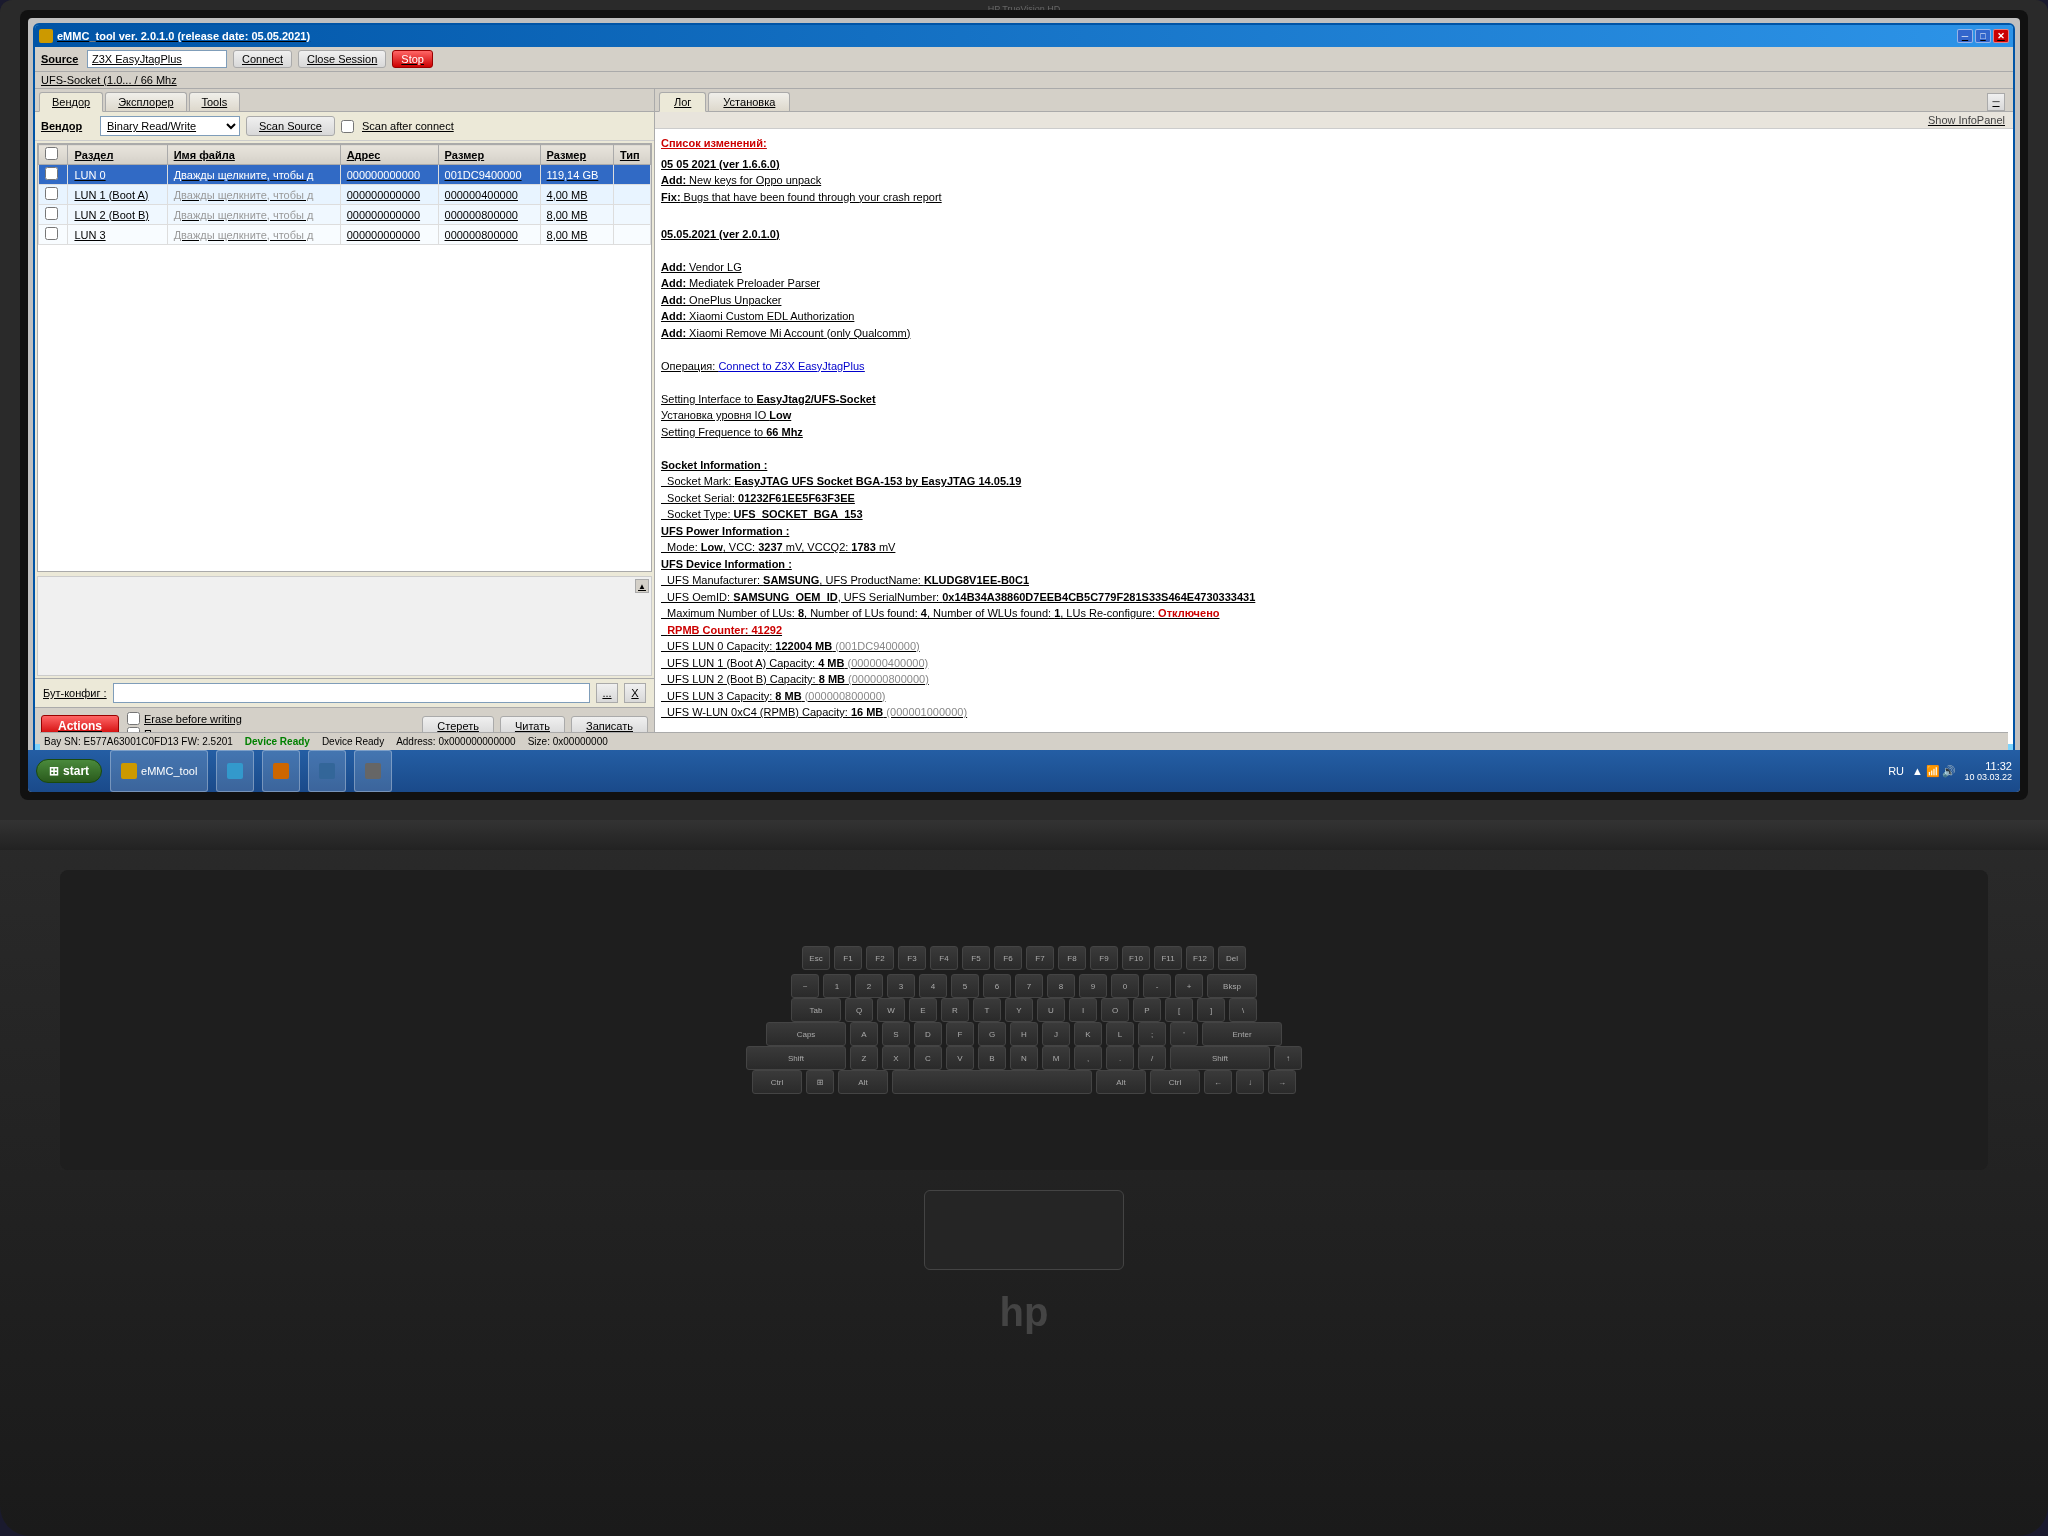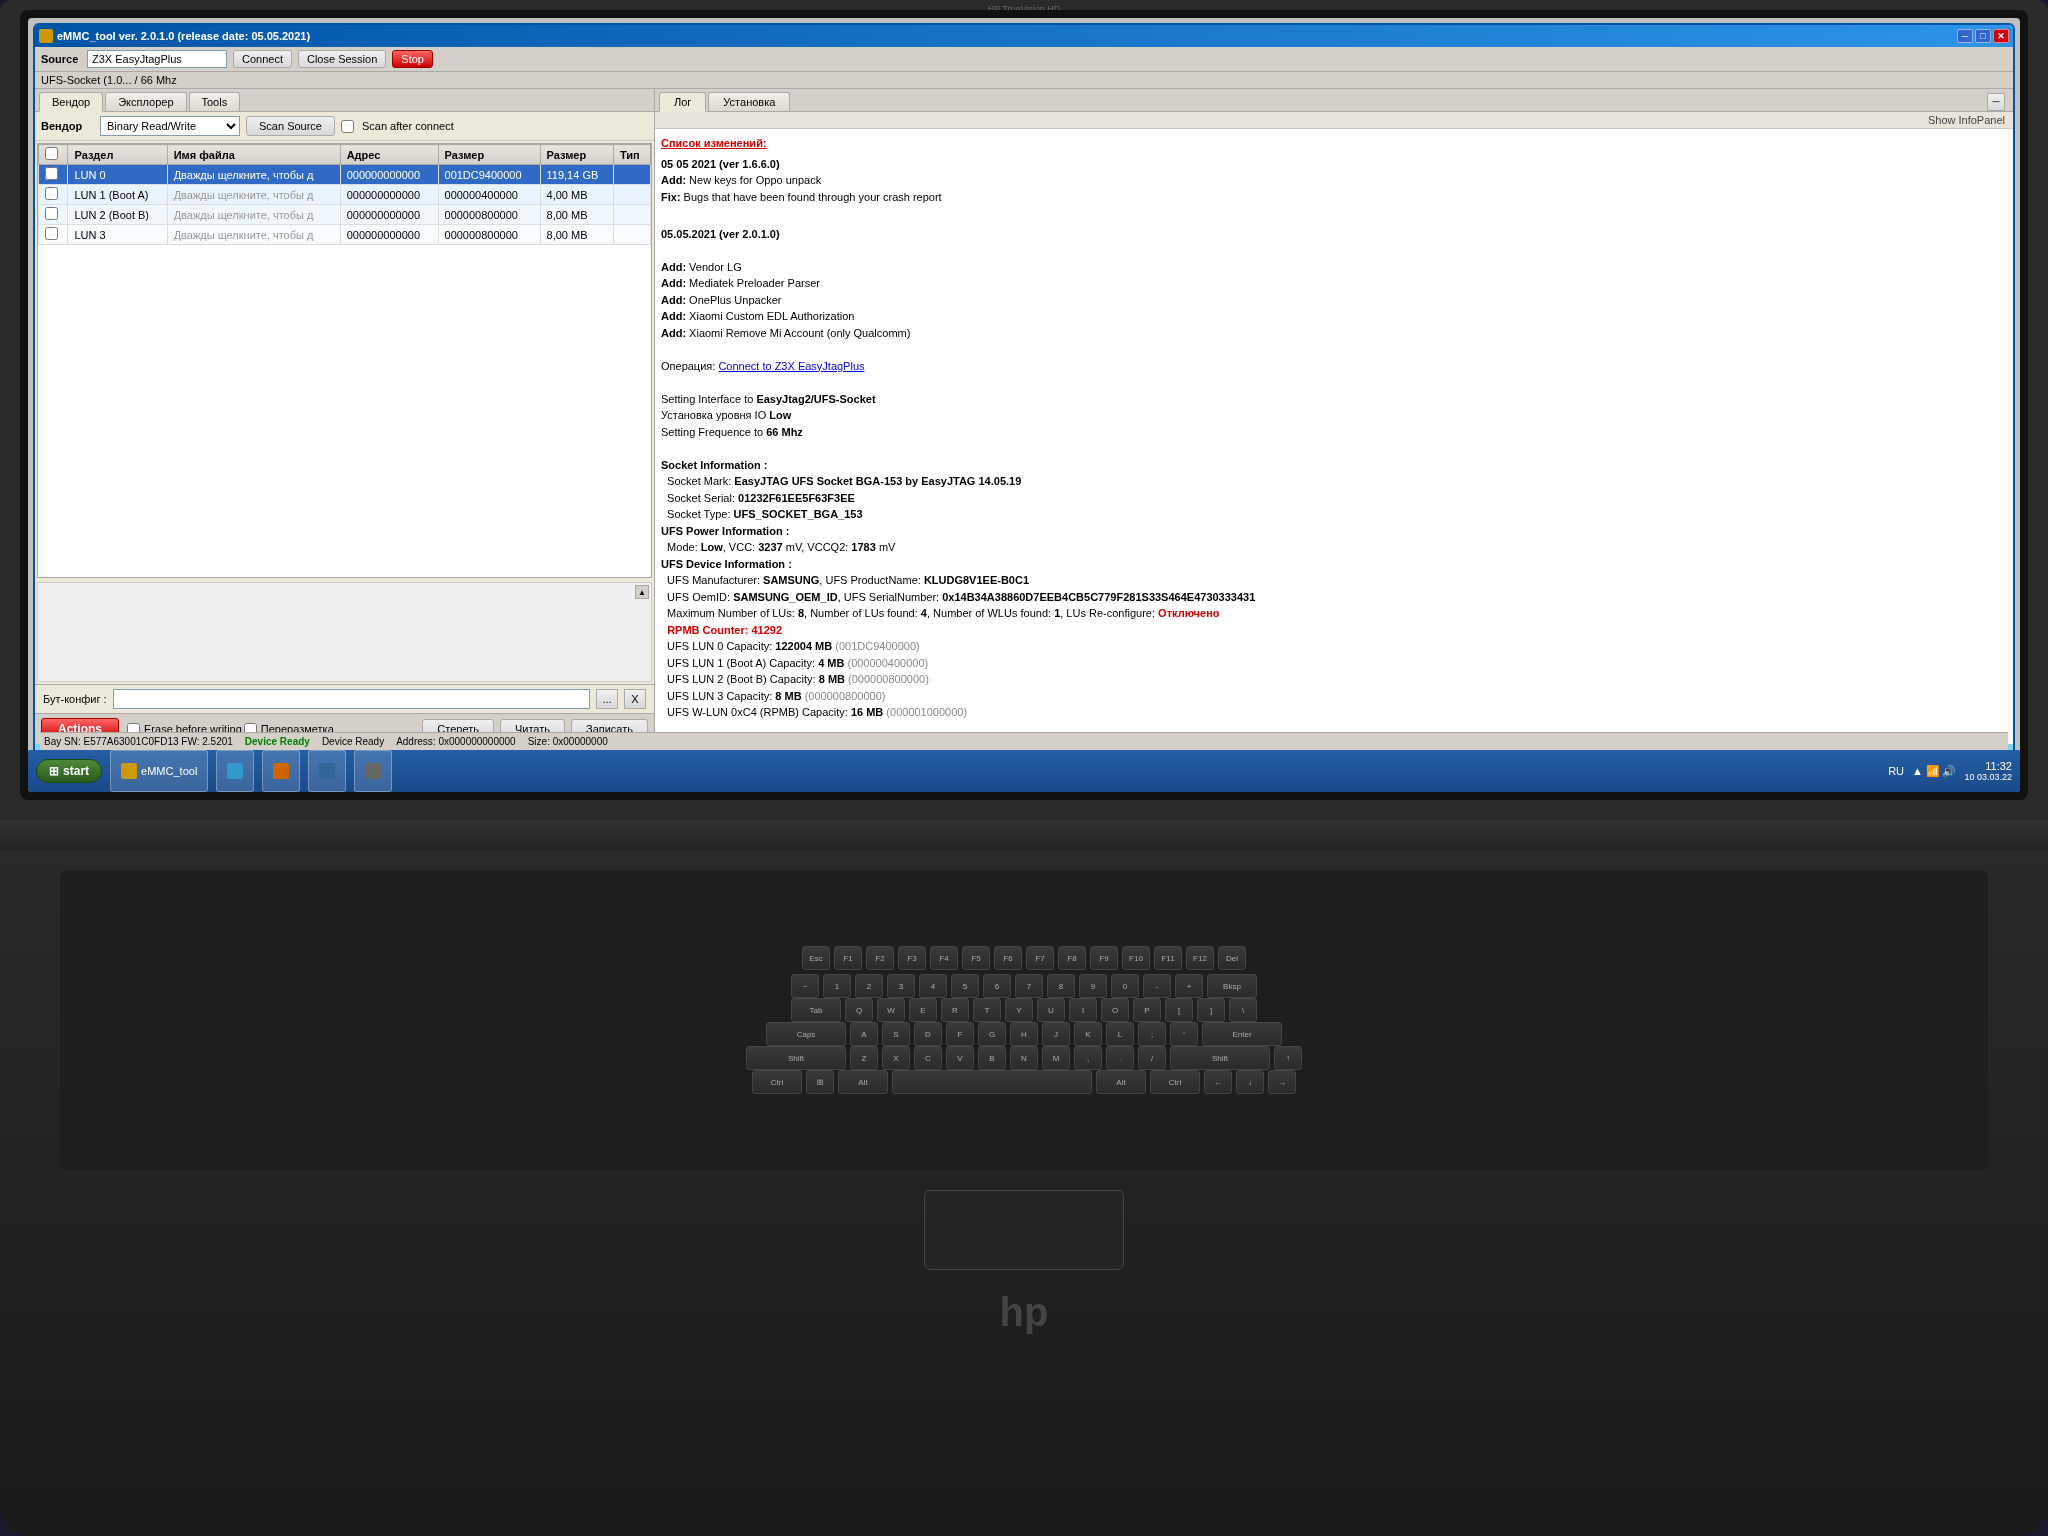--- a/index.html
+++ b/index.html
@@ -47,20 +47,21 @@
     .main-window {
       position: absolute;
       top: 5px;
       left: 5px;
       right: 5px;
       bottom: 40px;
       background: #7dd3fc;
       border: 2px solid #0054a6;
       border-radius: 6px 6px 0 0;
       overflow: hidden;
+      text-decoration: underline;
     }
 
     .title-bar {
       background: linear-gradient(to right, #0054a6, #2d94e8);
       height: 22px;
       display: flex;
       align-items: center;
       padding: 0 4px;
       color: white;
       font-size: 11px;
@@ -296,21 +297,21 @@
       border: 1px solid #990000;
       border-radius: 3px;
       padding: 3px 16px;
       font-size: 12px;
       font-weight: bold;
       cursor: pointer;
     }
 
     .checkbox-col {
       display: flex;
-      flex-direction: row;
+      flex-direction: column;
       gap: 2px;
       font-size: 11px;
     }
 
     .action-buttons {
       display: flex;
       gap: 6px;
       margin-left: auto;
     }
 

